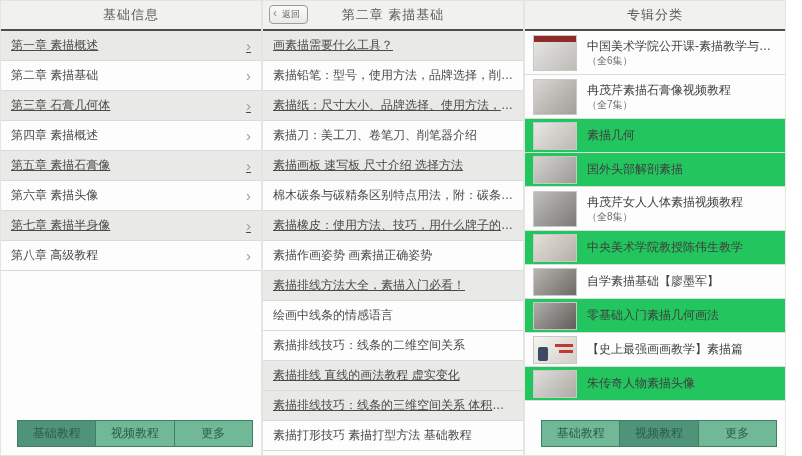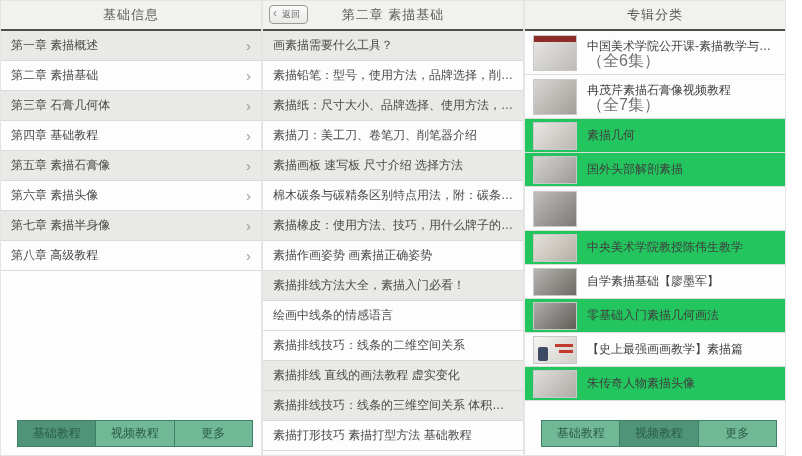--- a/index.html
+++ b/index.html
@@ -14,41 +14,41 @@
   .back-btn{position:absolute;left:6px;top:4px;height:17px;line-height:17px;
          padding:0 7px 0 12px;border:1px solid #9a9a98;border-radius:4px;
          font-size:9px;color:#666;background:linear-gradient(#fbfbfb,#e9e9e7);
          letter-spacing:0;}
   .back-btn .bk{position:absolute;left:3px;top:-1px;font-size:12px;color:#8a8a88;}
   .list{display:block;}
   .row{height:29px;line-height:29px;padding:0 10px;font-size:12px;color:#4a4a48;
        border-bottom:1px solid #dadad8;background:#fdfdfd;display:flex;
        align-items:center;white-space:nowrap;overflow:hidden;}
   .row .lbl{flex:1;overflow:hidden;text-overflow:ellipsis;}
-  .row.shaded{background:#e9e9e7;}
+  .row.shaded{background:#e9e9e7;text-decoration:underline;}
   .chev{color:#9a9a98;font-size:15px;margin-left:6px;line-height:27px;}
   
   .arow{display:flex;align-items:center;gap:10px;padding:0 8px;background:#fdfdfd;
         border-bottom:1px solid #dcdcda;box-sizing:border-box;}
   .arow.shaded{background:#22c55e;}
   .arow.tall{height:44px;}
   .arow.short{height:34px;}
   .thumb{position:relative;flex:0 0 44px;height:28px;border:1px solid #c8c8c6;
          box-sizing:border-box;background-image:linear-gradient(135deg,rgba(255,255,255,.45),rgba(0,0,0,.12));
          overflow:hidden;}
   .tall .thumb{height:36px;}
   .thumb .banner{position:absolute;top:0;left:0;right:0;height:6px;}
   .thumb .accent{position:absolute;top:7px;right:3px;width:18px;height:3px;}
   .thumb .accent2{position:absolute;top:13px;right:3px;width:14px;height:3px;}
   .thumb .blob{position:absolute;bottom:2px;left:4px;width:10px;height:14px;
          background:#3d4a63;border-radius:2px;}
   .atext{display:flex;flex-direction:column;justify-content:center;min-width:0;}
   .atitle{font-size:12px;color:#3f3f3d;white-space:nowrap;overflow:hidden;
           text-overflow:ellipsis;line-height:15px;}
-  .asub{font-size:16px;color:#6f6f6d;line-height:13px;}
+  .asub{font-size:10px;color:#6f6f6d;line-height:13px;}
   
   .tabbar{position:absolute;left:16px;right:8px;bottom:8px;height:27px;display:flex;
           background:var(--tab_light);border:1px solid var(--tab_border);
           box-sizing:border-box;z-index:5;}
   .tab{flex:1;text-align:center;line-height:25px;font-size:12px;
        color:var(--tab_text);border-left:1px solid var(--tab_border);cursor:pointer;}
   .tab:first-child{border-left:none;}
   .tab.selected{background:var(--tab_dark);}
 </style>
 </head>
@@ -67,21 +67,21 @@
       </div>
       <div class="row">
         <span class="lbl">第二章 素描基础</span>
         <span class="chev">›</span>
       </div>
       <div class="row shaded">
         <span class="lbl">第三章 石膏几何体</span>
         <span class="chev">›</span>
       </div>
       <div class="row">
-        <span class="lbl">第四章 基础教程</span>
+        <span class="lbl">第四章 素描概述</span>
         <span class="chev">›</span>
       </div>
       <div class="row shaded">
         <span class="lbl">第五章 素描石膏像</span>
         <span class="chev">›</span>
       </div>
       <div class="row">
         <span class="lbl">第六章 素描头像</span>
         <span class="chev">›</span>
       </div>
@@ -186,20 +186,24 @@
 
       <div class="arow short shaded">
         <div class="thumb" style="background-color: rgb(178, 175, 170);"></div>
         <div class="atext">
           <span class="atitle">国外头部解剖素描</span>
         </div>
       </div>
 
       <div class="arow tall">
         <div class="thumb" style="background-color: rgb(141, 138, 134);"></div>
+        <div class="atext">
+          <span class="atitle">冉茂芹女人人体素描视频教程</span>
+          <span class="asub">（全8集）</span>
+        </div>
       </div>
 
       <div class="arow short shaded">
         <div class="thumb" style="background-color: rgb(206, 200, 189);"></div>
         <div class="atext">
           <span class="atitle">中央美术学院教授陈伟生教学</span>
         </div>
       </div>
 
       <div class="arow short">

